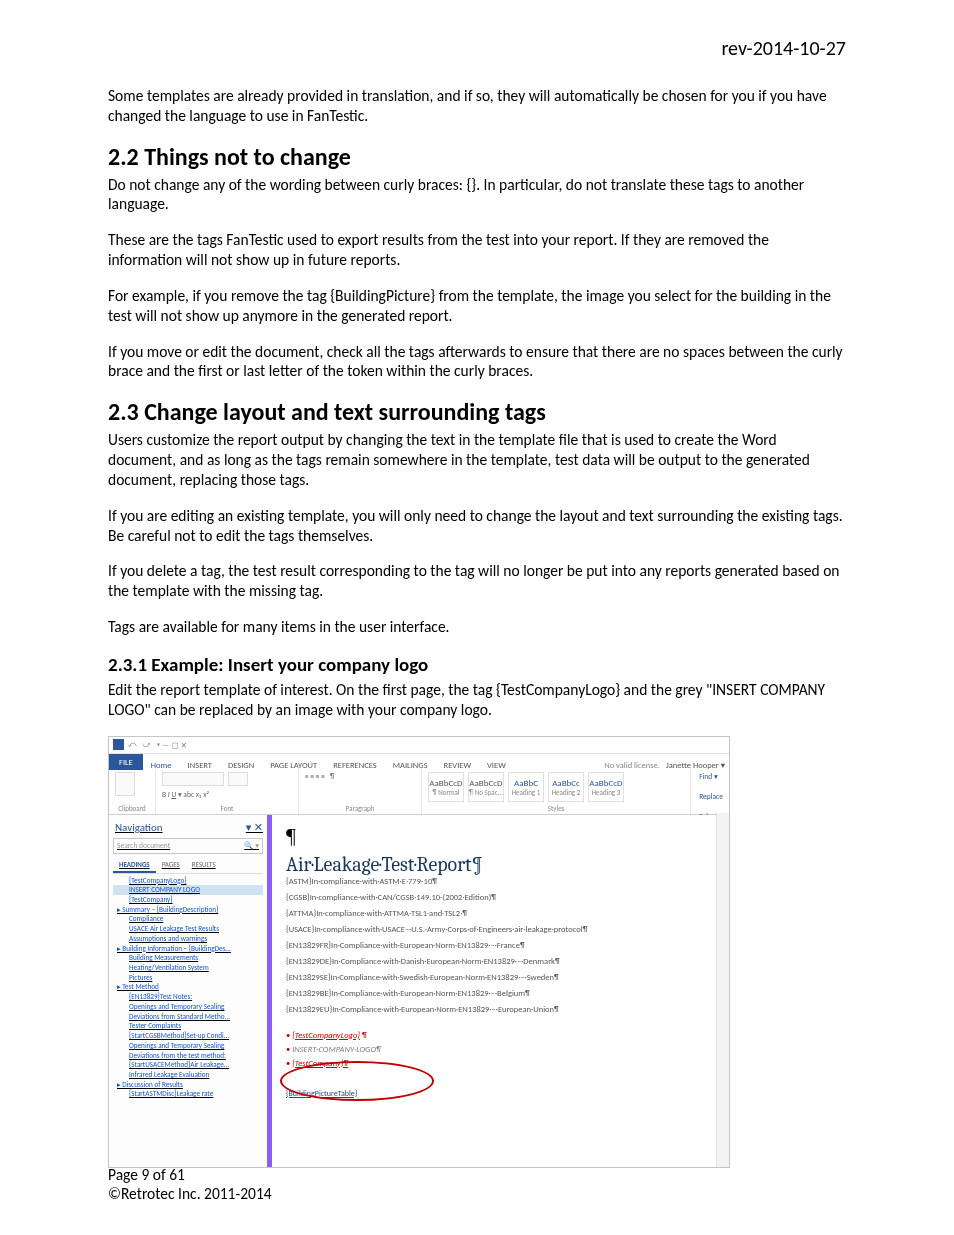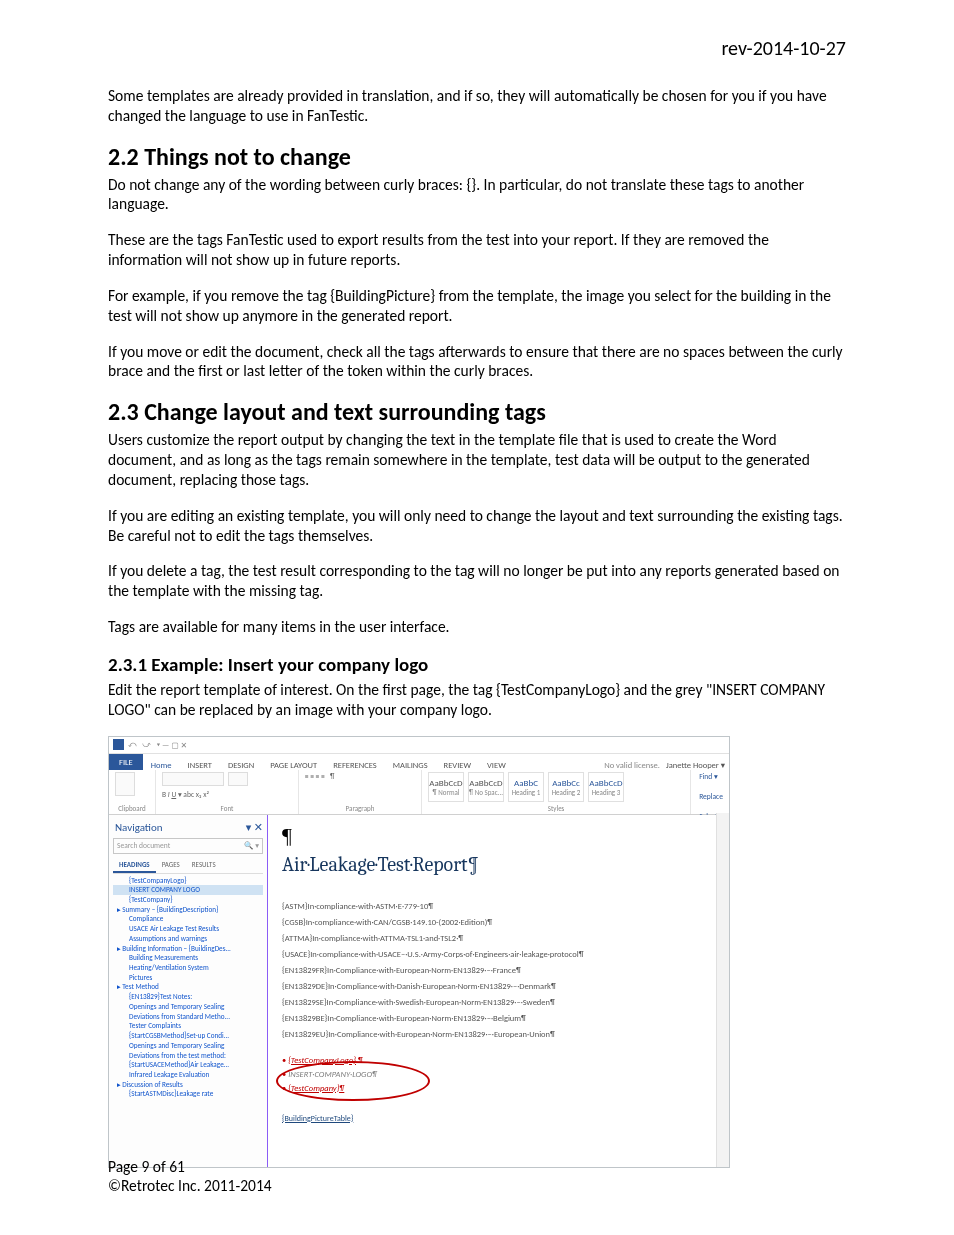--- a/index.html
+++ b/index.html
@@ -39,44 +39,44 @@
   .ribbon .group { border-right:1px solid #e6e6e6; padding:2px 6px 1px 6px; display:flex; flex-direction:column; justify-content:space-between; }
   .ribbon .group .controls { display:flex; align-items:center; gap:4px; flex-wrap:wrap; }
   .ribbon .group .label { text-align:center; font-size:7px; color:#888; }
   .chip { display:inline-block; height:12px; min-width:12px; border:1px solid #ddd; background:#fafafa; }
   .stylebox { width:34px; height:28px; border:1px solid #e0e0e0; display:inline-flex; flex-direction:column; align-items:center; justify-content:center; font-size:7px; color:#888; }
   .stylebox .aa { color:#555; font-size:9px; }
   .editing { display:flex; flex-direction:column; gap:11px; padding:2px 6px 1px 8px; }
   .editing span { color:#2b579a; font-size:7.5px; }
 
   .word-body { display:flex; height:calc(100% - 76px); }
-  .navpane { width:150px; border-right:1px solid #8b5cf6; background:#fdfdfd; padding:4px 4px 0 4px; overflow:hidden; }
+  .navpane { width:150px; border-right:5px solid #8b5cf6; background:#fdfdfd; padding:4px 4px 0 4px; overflow:hidden;text-decoration:underline; }
   .navpane .navtitle { color:#2b579a; font-size:11px; padding:2px 0 4px 2px; display:flex; justify-content:space-between; }
   .navpane .search { border:1px solid #c7c7c7; height:14px; display:flex; align-items:center; padding:0 3px; color:#999; font-size:7.5px; justify-content:space-between; margin-bottom:4px; }
   .navpane .navtabs { display:flex; font-size:7px; color:#666; border-bottom:1px solid #ddd; margin-bottom:2px; }
   .navpane .navtabs span { padding:2px 6px; }
   .navpane .navtabs .sel { color:#2b579a; border-bottom:2px solid #2b579a; font-weight:bold; }
   .tree { font-size:7.2px; color:#1155cc; line-height:1.35; }
   .tree div { white-space:nowrap; overflow:hidden; text-overflow:ellipsis; }
   .tree .l1 { padding-left:4px; }
   .tree .l2 { padding-left:16px; }
   .tree .hl { background:#cfe2f3; }
 
   .docpage { flex:1; background:#fff; padding:8px 14px 0 14px; position:relative; overflow:hidden; }
   .pilcrow { font-family: Georgia, serif; font-size:22px; color:#000; margin-bottom:4px; }
-  .doc-title { font-family: Cambria, Georgia, serif; font-size:20px; color:#17365d; margin-bottom:25px; }
+  .doc-title { font-family: Cambria, Georgia, serif; font-size:20px; color:#17365d; margin-bottom:0; }
   .tagline { font-size:8.5px; color:#555; font-family:Calibri, sans-serif; margin-bottom:6px; }
   .bullet { font-size:8.5px; color:#c00000; font-family:Calibri, sans-serif; margin-bottom:4px; }
   .bullet .txt { text-decoration:underline; font-style:italic; }
   .bullet .ins { color:#7f7f7f; font-style:italic; }
   .ellipse { position:absolute; border:2px solid #c00000; border-radius:50%; width:150px; height:36px; left:8px; top:246px; }
   .bpt { font-size:8px; color:#1f497d; text-decoration:underline; margin-top:20px; }
   .scrollbar { position:absolute; right:0; top:76px; bottom:0; width:12px; background:#f3f3f3; border-left:1px solid #e0e0e0; }
 
-  .footer { position:absolute; left:108px; bottom:40px; font-size:15.5px; }
+  .footer { position:absolute; left:108px; bottom:32px; font-size:15.5px; }
 </style>
 </head>
 <body>
 
 <div class="rev">rev-2014-10-27</div>
 
 <p>Some templates are already provided in translation, and if so, they will automatically be chosen for you if you have changed the language to use in FanTestic.</p>
 
 <h2>2.2  Things not to change</h2>
 <p>Do not change any of the wording between curly braces:  {}.  In particular, do not translate these tags to another language.</p>

